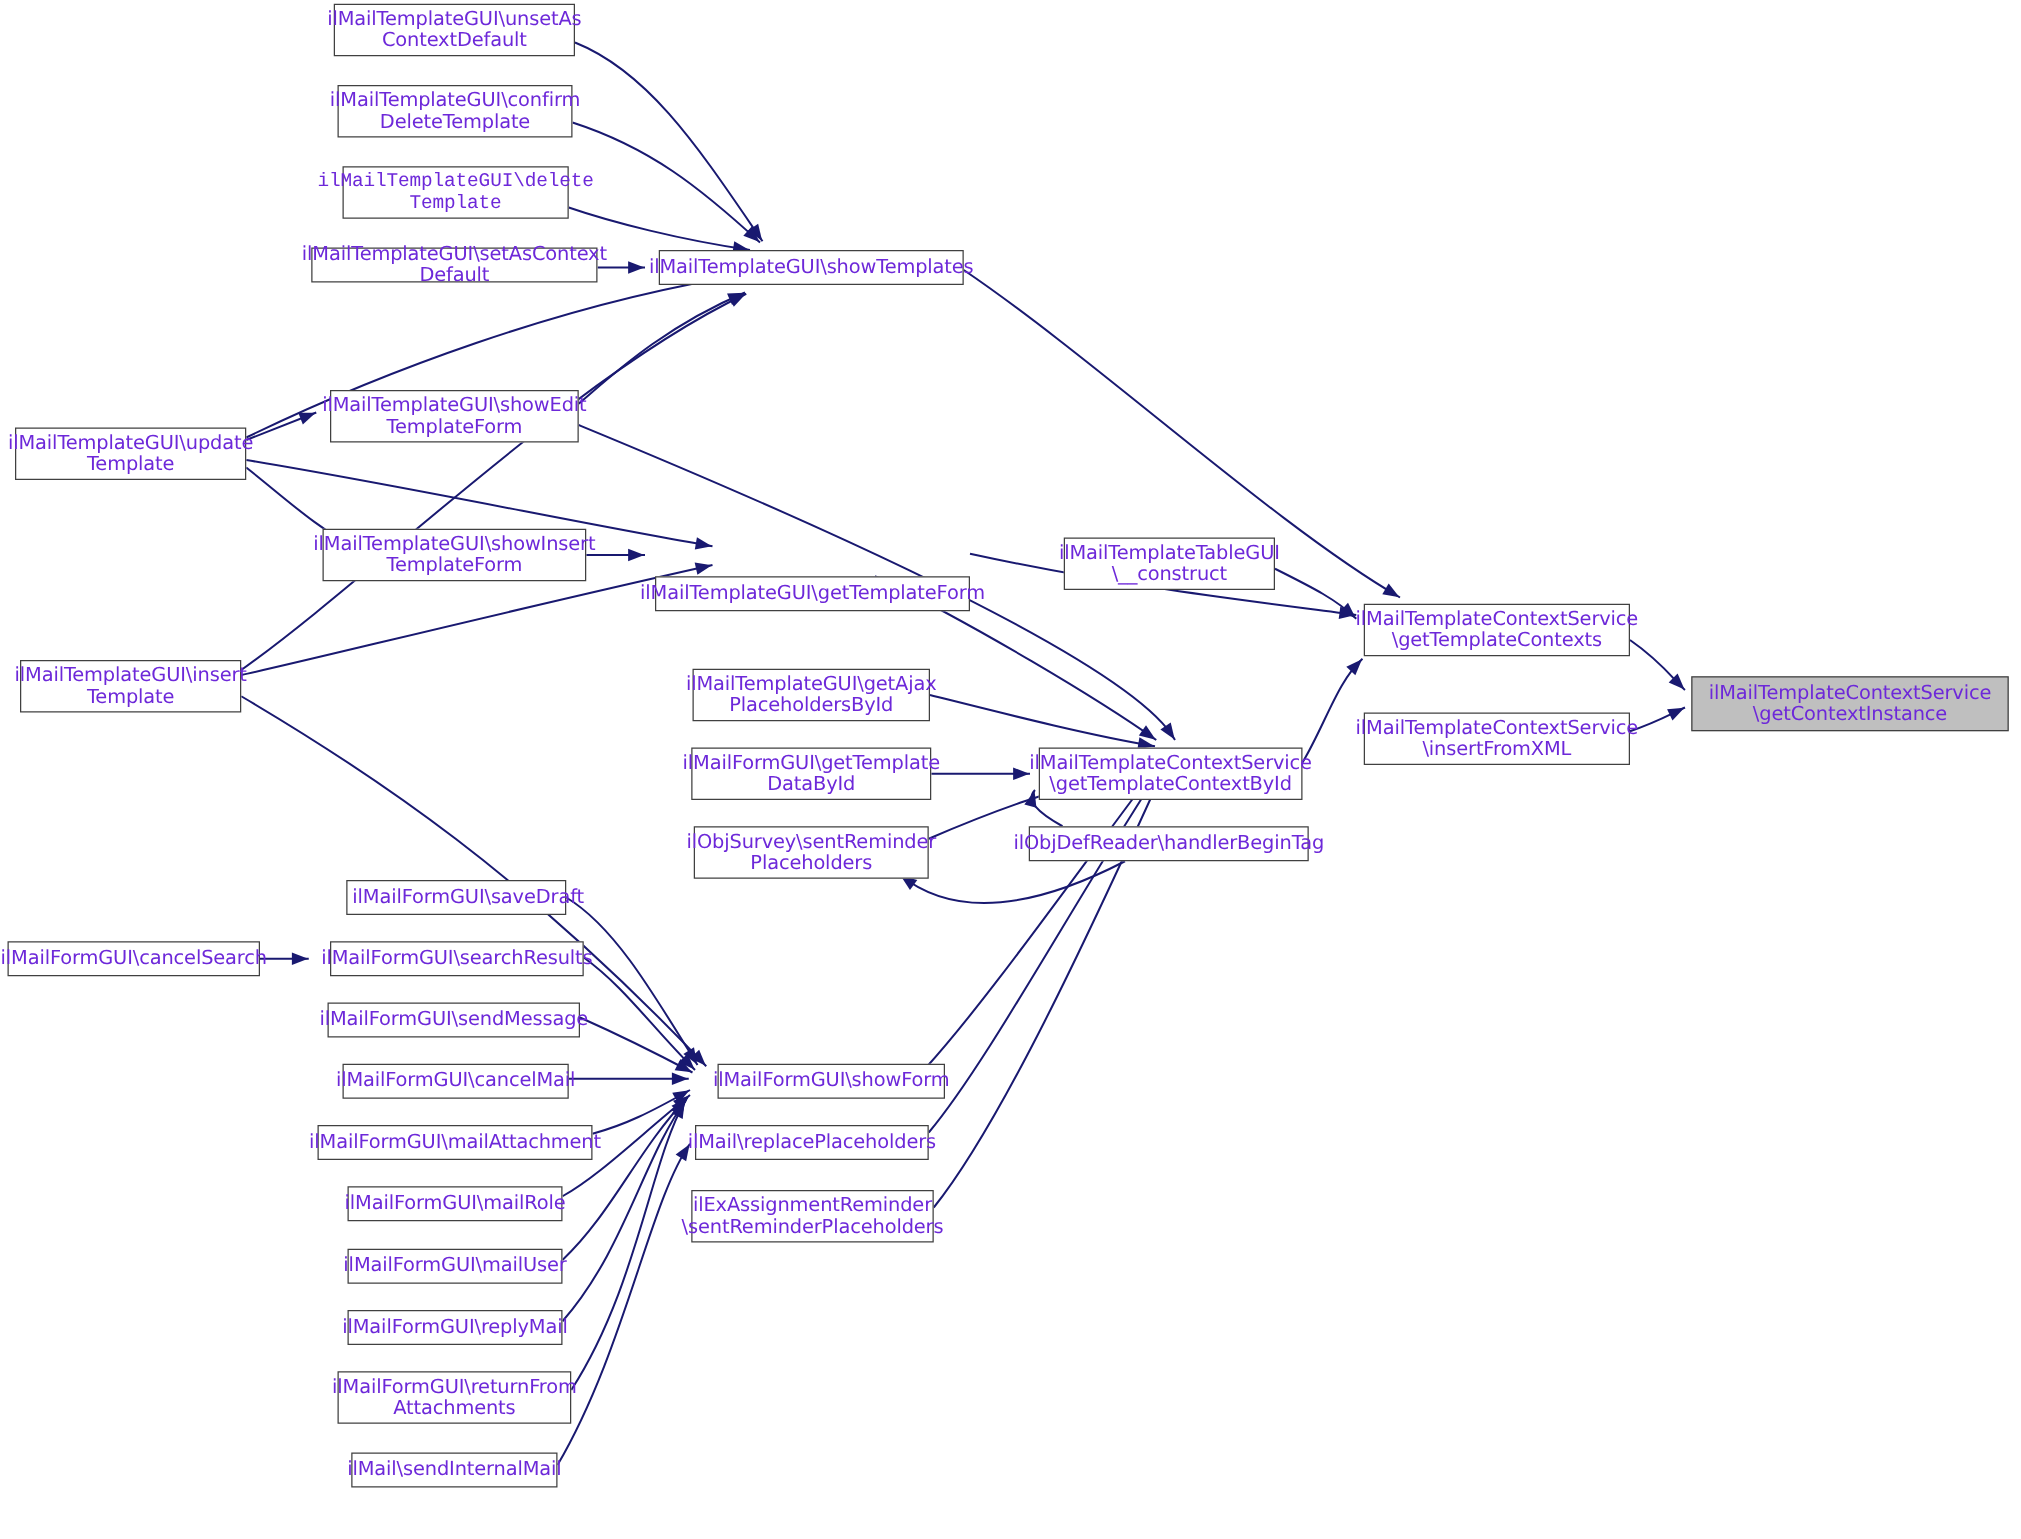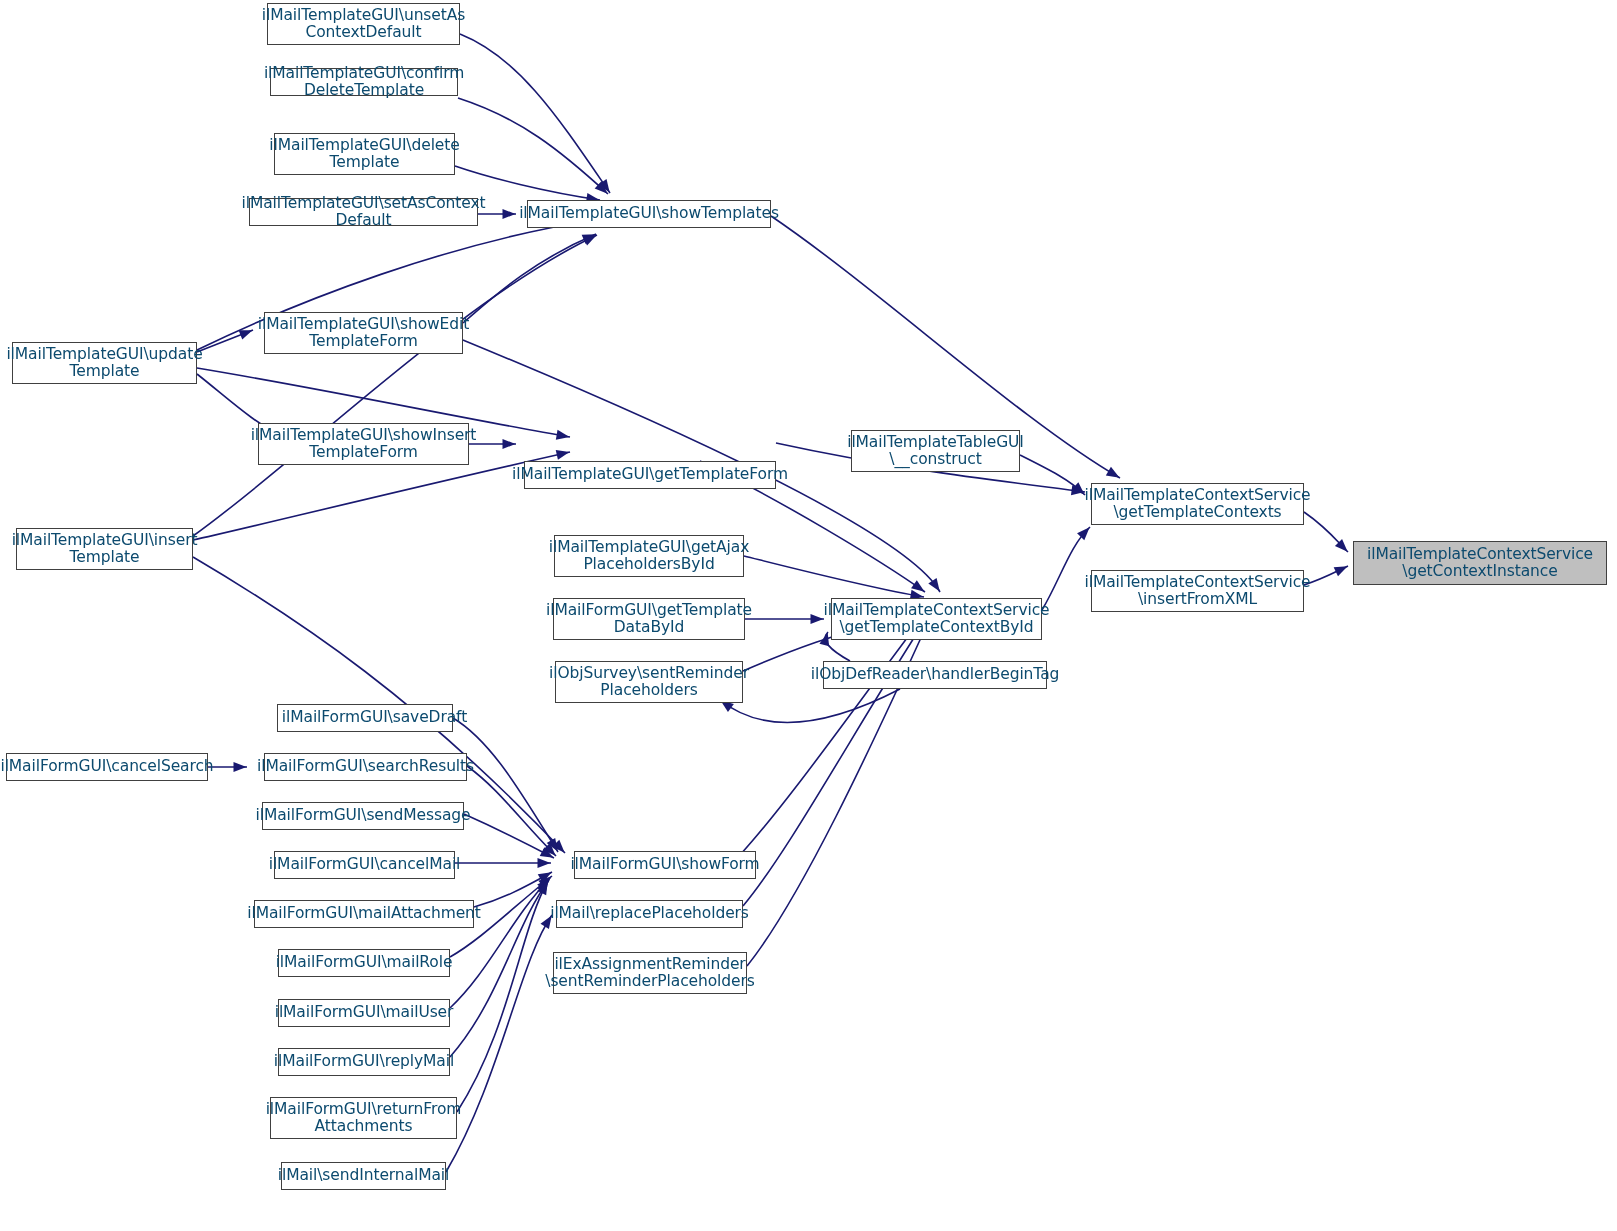--- a/index.html
+++ b/index.html
@@ -20,21 +20,21 @@
     left: 0;
     top: 0;
     width: 1617px;
     height: 1231px;
   }
   .node {
     position: absolute;
     box-sizing: border-box;
     border: 1px solid #404040;
     background: #ffffff;
-    color: #0c4a6e;
+    color: #6d28d9;
     display: flex;
     align-items: center;
     justify-content: center;
     text-align: center;
     font-size: 15.5px;
     line-height: 17.5px;
     letter-spacing: -0.1px;
     white-space: pre-line;
     z-index: 2;
   }
@@ -213,23 +213,23 @@
         <polygon points="0,0 -13,-5 -13,5" class="edge-head" transform="translate(551.7117919921875,915.4085693359375) rotate(-57.36007044051556)"></polygon>
       </g>
       <g>
         <path d="M208,767 L247,767" class="edge-path"></path>
         <polygon points="0,0 -13,-5 -13,5" class="edge-head" transform="translate(246.5,767) rotate(0)"></polygon>
       </g>
     </svg>
   <div id="nodes-layer">
       <div class="node" style="left: 267px; top: 3px; width: 193px; height: 42px;">ilMailTemplateGUI\unsetAs
 ContextDefault</div>
-      <div class="node" style="left: 270px; top: 68px; width: 188px; height: 28px;">ilMailTemplateGUI\confirm
+      <div class="node" style="left: 270px; top: 68px; width: 188px; height: 42px;">ilMailTemplateGUI\confirm
 DeleteTemplate</div>
-      <div class="node" style="left: 274px; top: 133px; width: 181px; height: 42px;">ilMailTemplateGUI\delete
+      <div class="node" style="left: 274px; top: 133px; width: 181px; height: 42px; font-family: Liberation Mono, monospace;">ilMailTemplateGUI\delete
 Template</div>
       <div class="node" style="left: 249px; top: 198px; width: 229px; height: 28px;">ilMailTemplateGUI\setAsContext
 Default</div>
       <div class="node" style="left: 527px; top: 200px; width: 244px; height: 28px;">ilMailTemplateGUI\showTemplates</div>
       <div class="node" style="left: 264px; top: 312px; width: 199px; height: 42px;">ilMailTemplateGUI\showEdit
 TemplateForm</div>
       <div class="node" style="left: 12px; top: 342px; width: 185px; height: 42px;">ilMailTemplateGUI\update
 Template</div>
       <div class="node" style="left: 258px; top: 423px; width: 211px; height: 42px;">ilMailTemplateGUI\showInsert
 TemplateForm</div>

